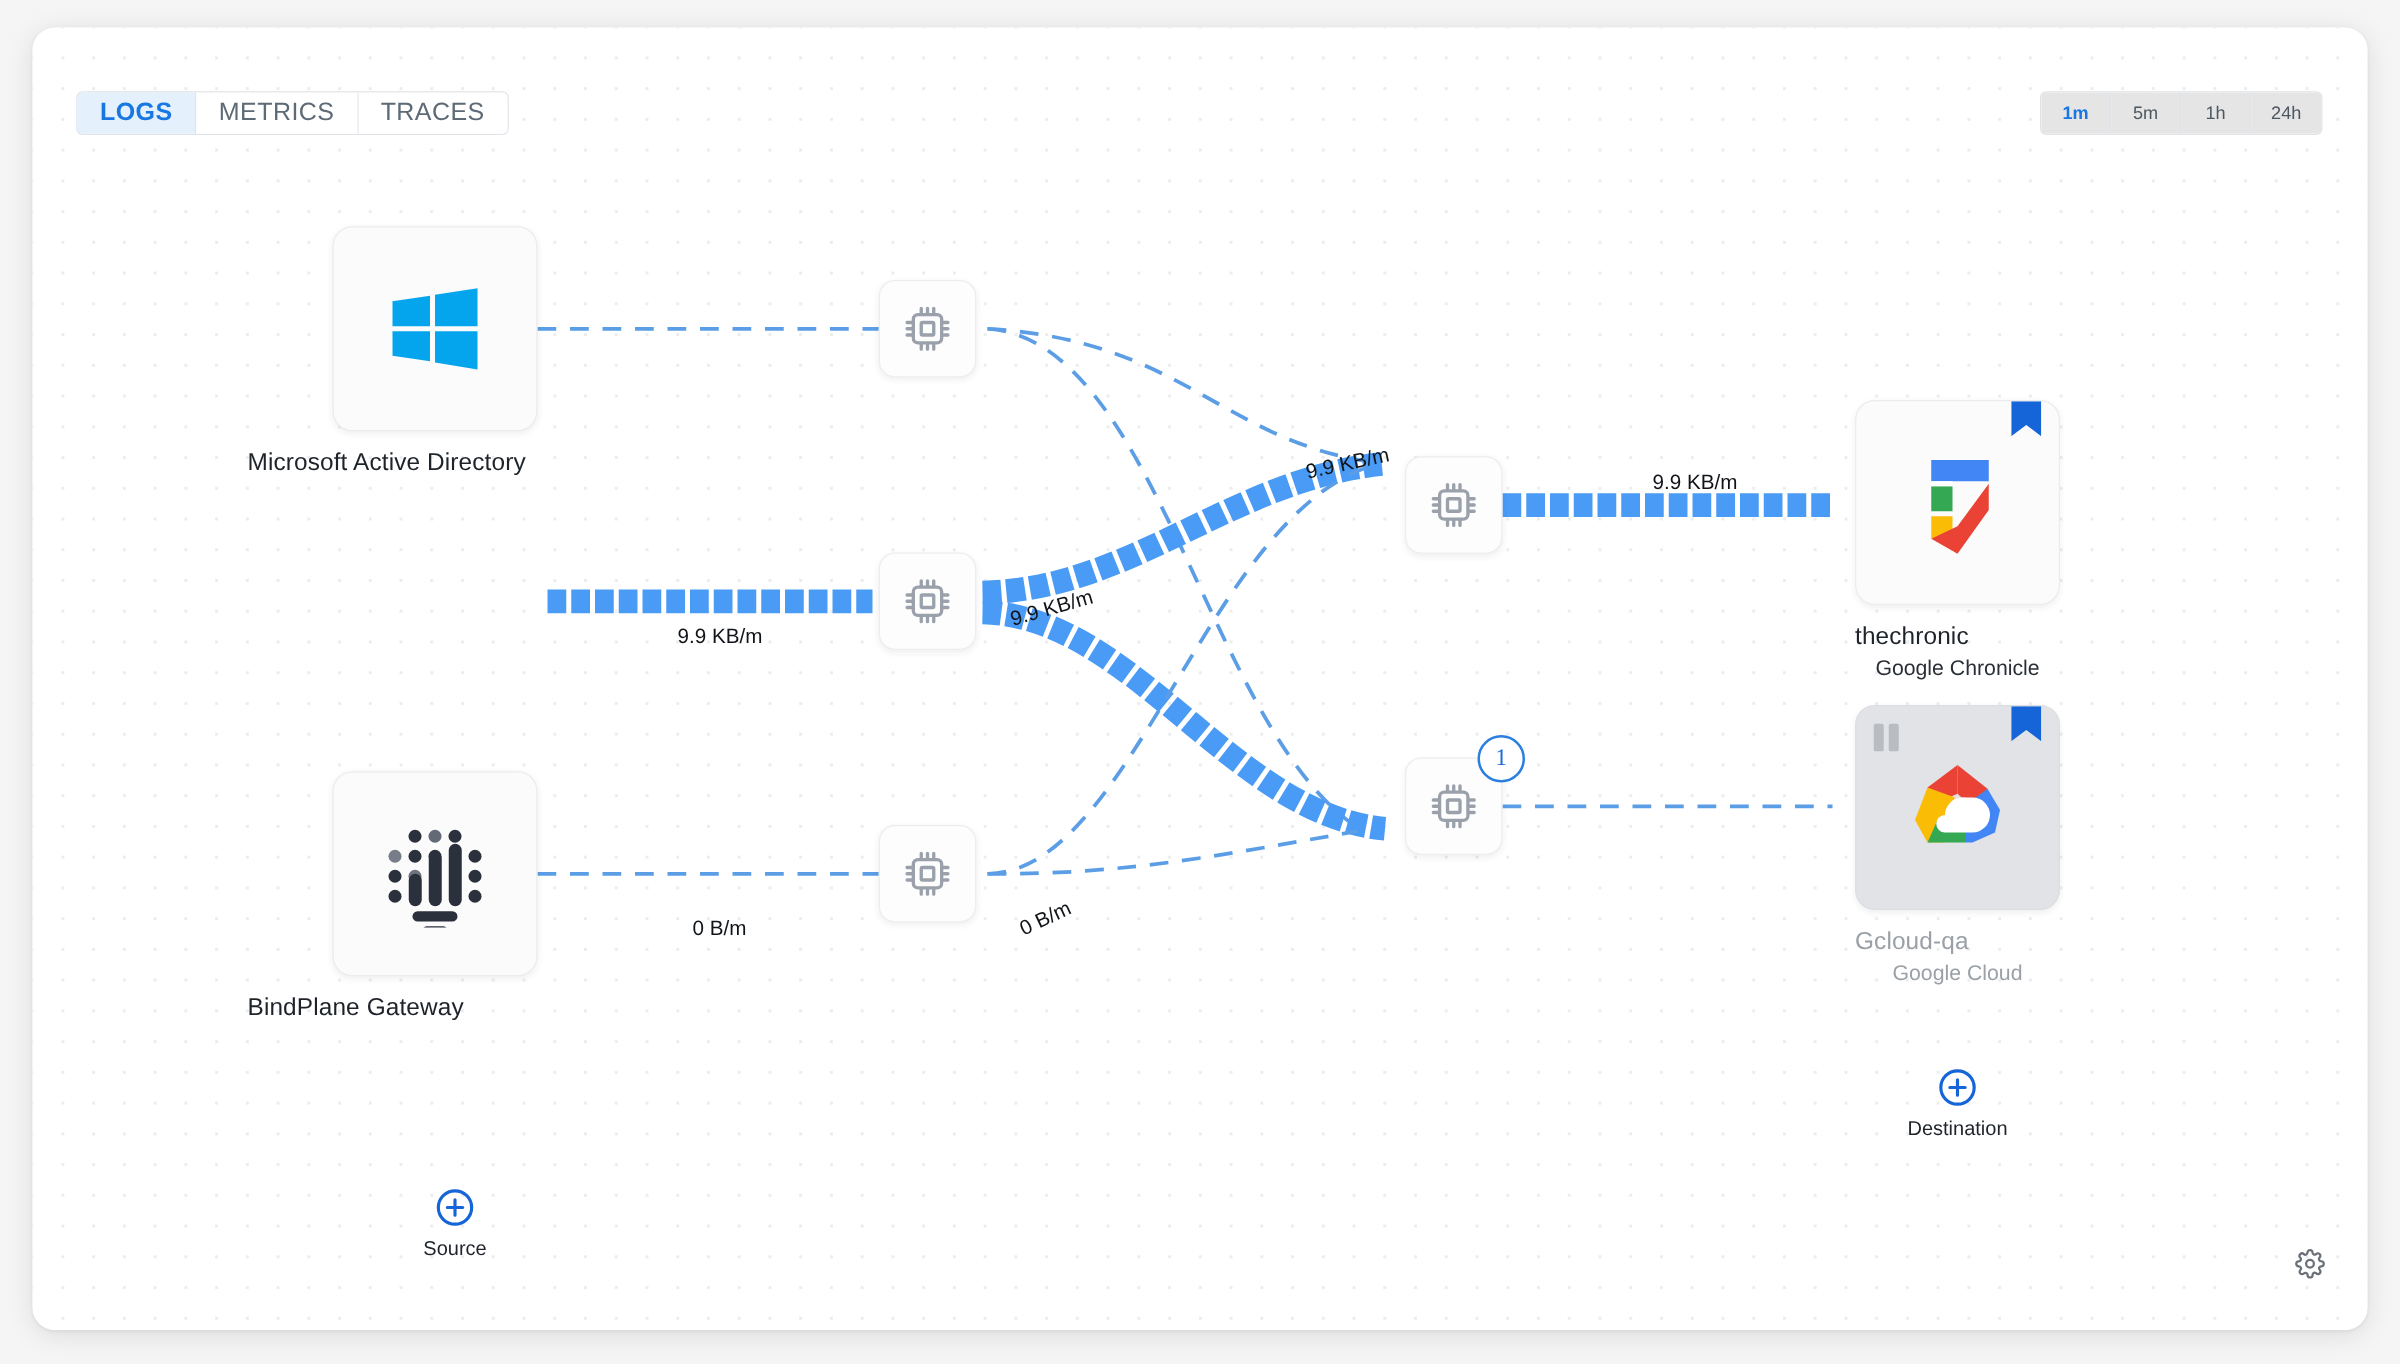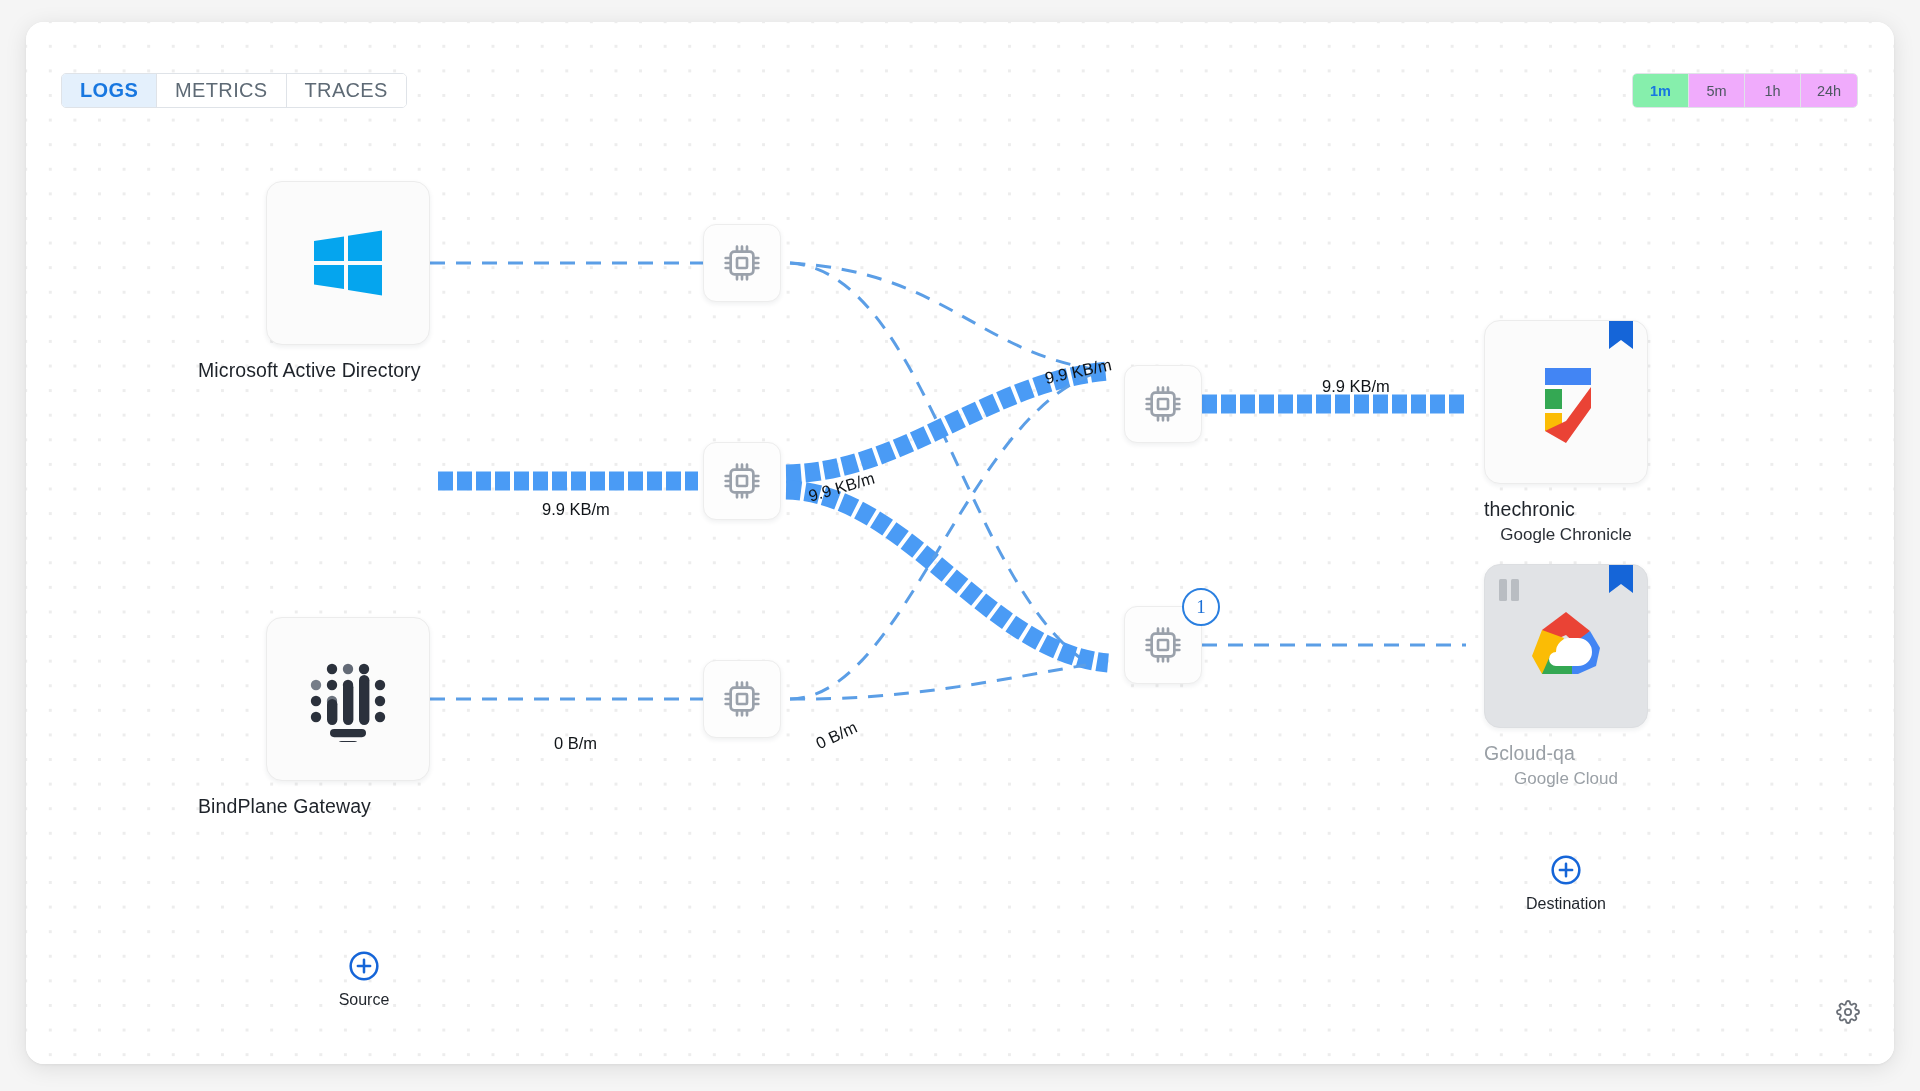--- a/index.html
+++ b/index.html
@@ -63,27 +63,27 @@
     overflow: hidden;
     background: #fff;
     height: 35px;
     z-index: 40;
   }
   .rangegroup .rbtn {
     display: flex; align-items: center; justify-content: center;
     min-width: 56px;
     font-size: 14.5px;
     color: #4d5761;
-    background: #f0abfc;
+    background: #e5e5e5;
     border-right: 1px solid #dfe3e8;
     cursor: pointer;
     user-select: none;
   }
   .rangegroup .rbtn:last-child { border-right: none; }
-  .rangegroup .rbtn.active { color: #1877e0; background: #86efac; font-weight: 700; }
+  .rangegroup .rbtn.active { color: #1877e0; background: #e5e5e5; font-weight: 700; }
 
   
   #edges { position: absolute; left:0; top:0; width: 1868px; height: 1042px; z-index: 5; }
 
   
   .node { position: absolute; z-index: 20; }
 
   .card {
     width: 164px; height: 164px;
     background: #fbfbfb;

